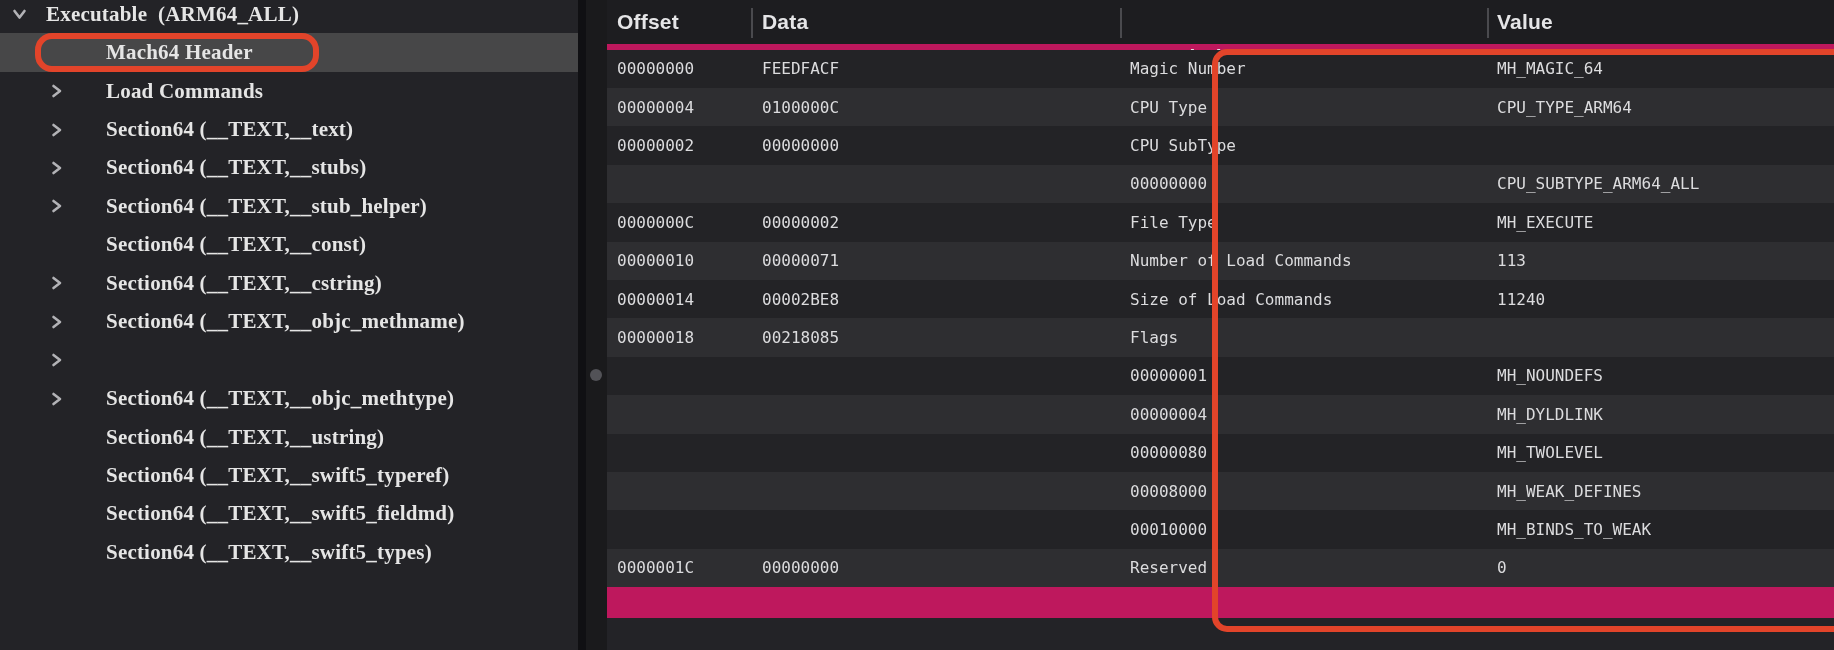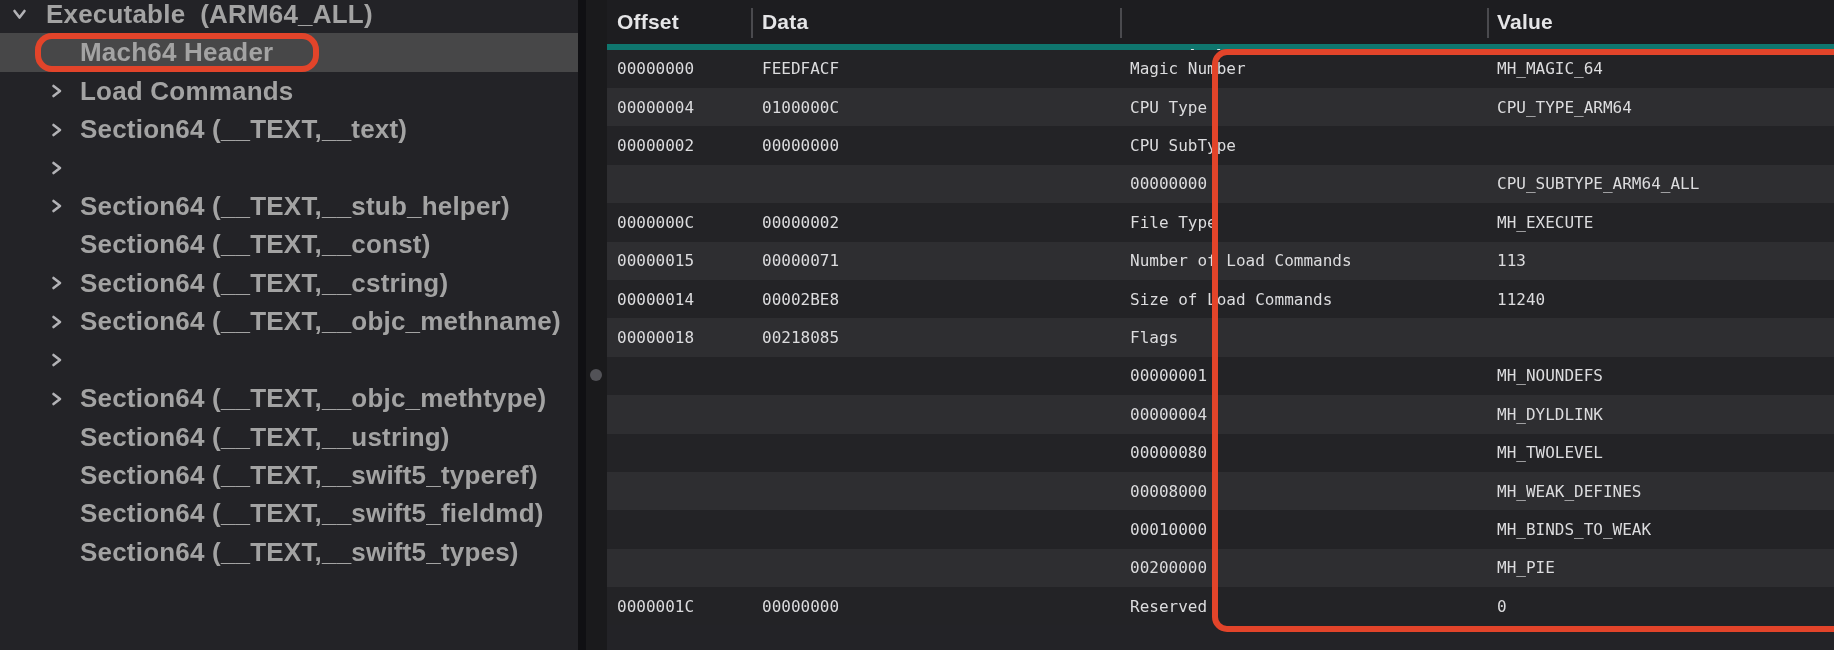--- a/index.html
+++ b/index.html
@@ -6,37 +6,37 @@
   .app{
     position:relative;width:1834px;height:650px;overflow:hidden;
     background:#232327;
     font-family:"Liberation Sans",sans-serif;
     -webkit-font-smoothing:antialiased;
   }
   
   .sidebar{position:absolute;left:0;top:0;width:578px;height:650px;background:var(--sidebar-bg,#232327);}
   .sidebar-inner{position:absolute;left:0;top:-5px;right:0;}
   .s-row{position:relative;height:38.45px;display:flex;align-items:center;padding-left:46px;box-sizing:border-box;}
-  .s-row.level-1{padding-left:80px;}
+  .s-row.level-1{padding-left:106px;}
   .s-row.selected{background:var(--sidebar-selected-bg,#474748);}
   .s-chevron{position:absolute;left:10px;top:50%;transform:translateY(-50%);width:18px;height:18px;display:flex;align-items:center;justify-content:center;}
   .level-1 .s-chevron{left:47px;}
   .s-chevron svg{display:block;}
   .s-chevron.down svg{transform:rotate(90deg);}
-  .s-label{font-size:26px;font-weight:bold;color:#a3a3a3;white-space:pre;letter-spacing:.2px;}
+  .s-label{font-size:21px;font-weight:bold;color:#e5e5e5;white-space:pre;letter-spacing:.2px;font-family:Liberation Serif, serif;}
   
   .annotation{position:absolute;box-sizing:border-box;border:6px solid var(--annotation-red,#e2442a);pointer-events:none;z-index:30;}
   .annotation-sidebar{left:35px;top:33px;width:284px;height:39px;border-radius:17px;}
   .annotation-table{left:605px;top:49px;width:1205px;height:583px;border-radius:15px;}
   
   .divider{position:absolute;left:578px;top:0;width:8px;height:650px;background:#101013;}
   .gutter{position:absolute;left:586px;top:0;width:21px;height:650px;background:#1a1a1c;}
   .handle-dot{position:absolute;left:590px;top:369px;width:12px;height:12px;border-radius:50%;background:#525257;z-index:5;}
   
-  .table-panel{position:absolute;left:607px;top:0;width:1227px;height:618px;background:#0f766e;}
+  .table-panel{position:absolute;left:607px;top:0;width:1227px;height:618px;background:#be185d;}
   .t-header{position:absolute;left:0;top:0;right:0;height:44px;background:var(--header-bg,#1d1d20);}
   .h-cell{position:absolute;top:0;height:44px;display:flex;align-items:center;font-size:21px;font-weight:600;color:#e5e5e7;letter-spacing:.2px;}
   .h-offset{left:10px;} .h-data{left:155px;} .h-description{left:523px;margin-top:35px;} .h-value{left:890px;}
   .h-sep{position:absolute;top:8px;width:2px;height:30px;background:#4a4a4e;}
   .h-sep1{left:144px;} .h-sep2{left:513px;} .h-sep3{left:880px;}
   .t-rows{position:absolute;left:0;top:49.6px;right:0;}
   .t-row{position:relative;height:38.4px;}
   .t-row:nth-child(odd){background:var(--row-dark,#232326);}
   .t-row:nth-child(even){background:var(--row-light,#2e2e31);}
   .t-cell{position:absolute;top:0;height:100%;display:flex;align-items:center;
@@ -77,20 +77,21 @@
       </svg>
     </span>
     <span class="s-label">Section64 (__TEXT,__text)</span>
   </div>
         <div class="s-row level-1">
     <span class="s-chevron right">
       <svg width="17" height="18" viewBox="0 0 17 18">
         <polyline points="5.5,4 12,9 5.5,14" fill="none" stroke="#b2b2b6" stroke-width="2.6" stroke-linecap="round" stroke-linejoin="round"></polyline>
       </svg>
     </span>
+    <span class="s-label">Section64 (__TEXT,__stubs)</span>
   </div>
         <div class="s-row level-1">
     <span class="s-chevron right">
       <svg width="17" height="18" viewBox="0 0 17 18">
         <polyline points="5.5,4 12,9 5.5,14" fill="none" stroke="#b2b2b6" stroke-width="2.6" stroke-linecap="round" stroke-linejoin="round"></polyline>
       </svg>
     </span>
     <span class="s-label">Section64 (__TEXT,__stub_helper)</span>
   </div>
         <div class="s-row level-1">
@@ -187,21 +188,21 @@
     <span class="t-cell c-description">00000000</span>
     <span class="t-cell c-value">CPU_SUBTYPE_ARM64_ALL</span>
   </div>
         <div class="t-row">
     <span class="t-cell c-offset">0000000C</span>
     <span class="t-cell c-data">00000002</span>
     <span class="t-cell c-value">MH_EXECUTE</span>
     <span class="t-cell c-description">File Type</span>
   </div>
         <div class="t-row">
-    <span class="t-cell c-offset">00000015</span>
+    <span class="t-cell c-offset">00000010</span>
     <span class="t-cell c-data">00000071</span>
     <span class="t-cell c-description">Number of Load Commands</span>
     <span class="t-cell c-value">113</span>
   </div>
         <div class="t-row">
     <span class="t-cell c-offset">00000014</span>
     <span class="t-cell c-data">00002BE8</span>
     <span class="t-cell c-description">Size of Load Commands</span>
     <span class="t-cell c-value">11240</span>
   </div>
@@ -235,26 +236,20 @@
     <span class="t-cell c-description">00008000</span>
     <span class="t-cell c-value">MH_WEAK_DEFINES</span>
   </div>
         <div class="t-row">
     <span class="t-cell c-offset"></span>
     <span class="t-cell c-data"></span>
     <span class="t-cell c-description">00010000</span>
     <span class="t-cell c-value">MH_BINDS_TO_WEAK</span>
   </div>
         <div class="t-row">
-    <span class="t-cell c-offset"></span>
-    <span class="t-cell c-data"></span>
-    <span class="t-cell c-description">00200000</span>
-    <span class="t-cell c-value">MH_PIE</span>
-  </div>
-        <div class="t-row">
     <span class="t-cell c-offset">0000001C</span>
     <span class="t-cell c-data">00000000</span>
     <span class="t-cell c-description">Reserved</span>
     <span class="t-cell c-value">0</span>
   </div>
       </div>
     <div class="annotation annotation-table"></div>
   </section>
 
 </div>

